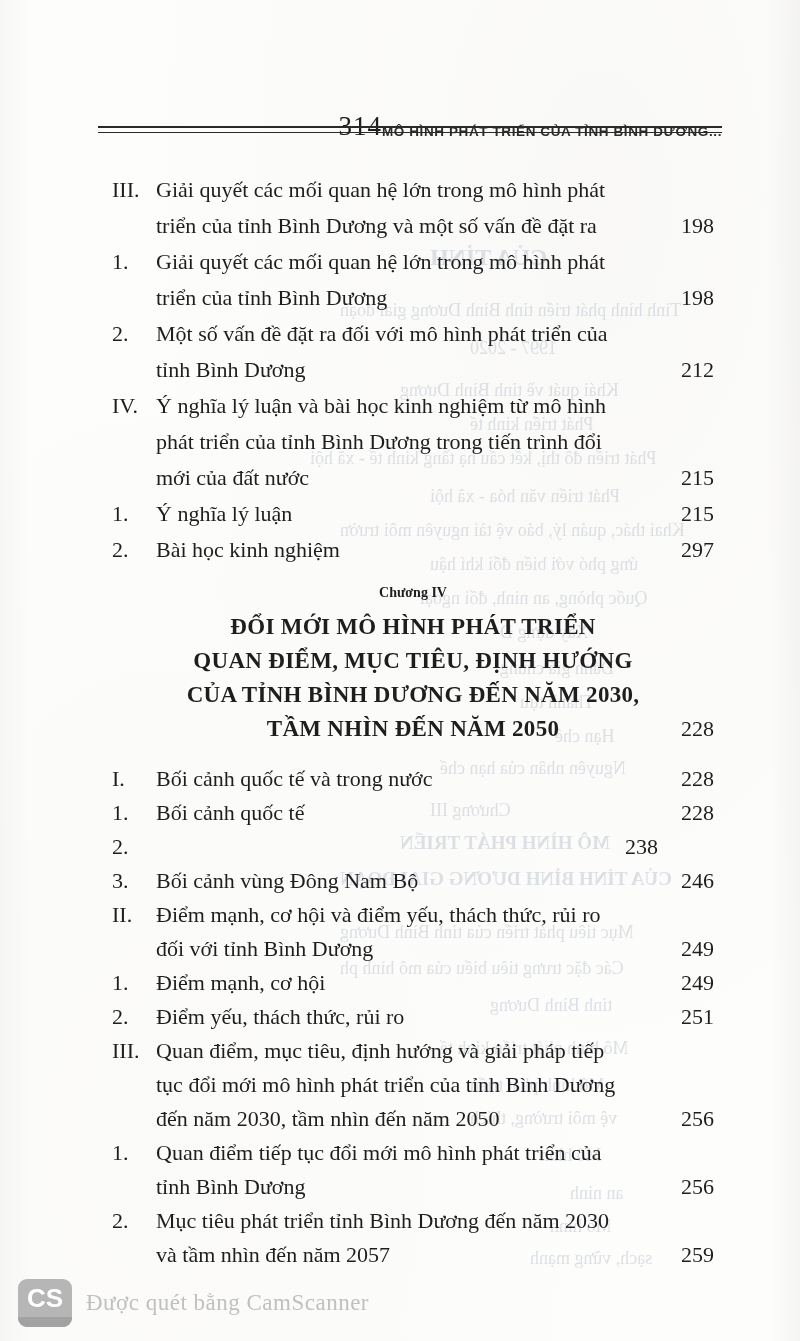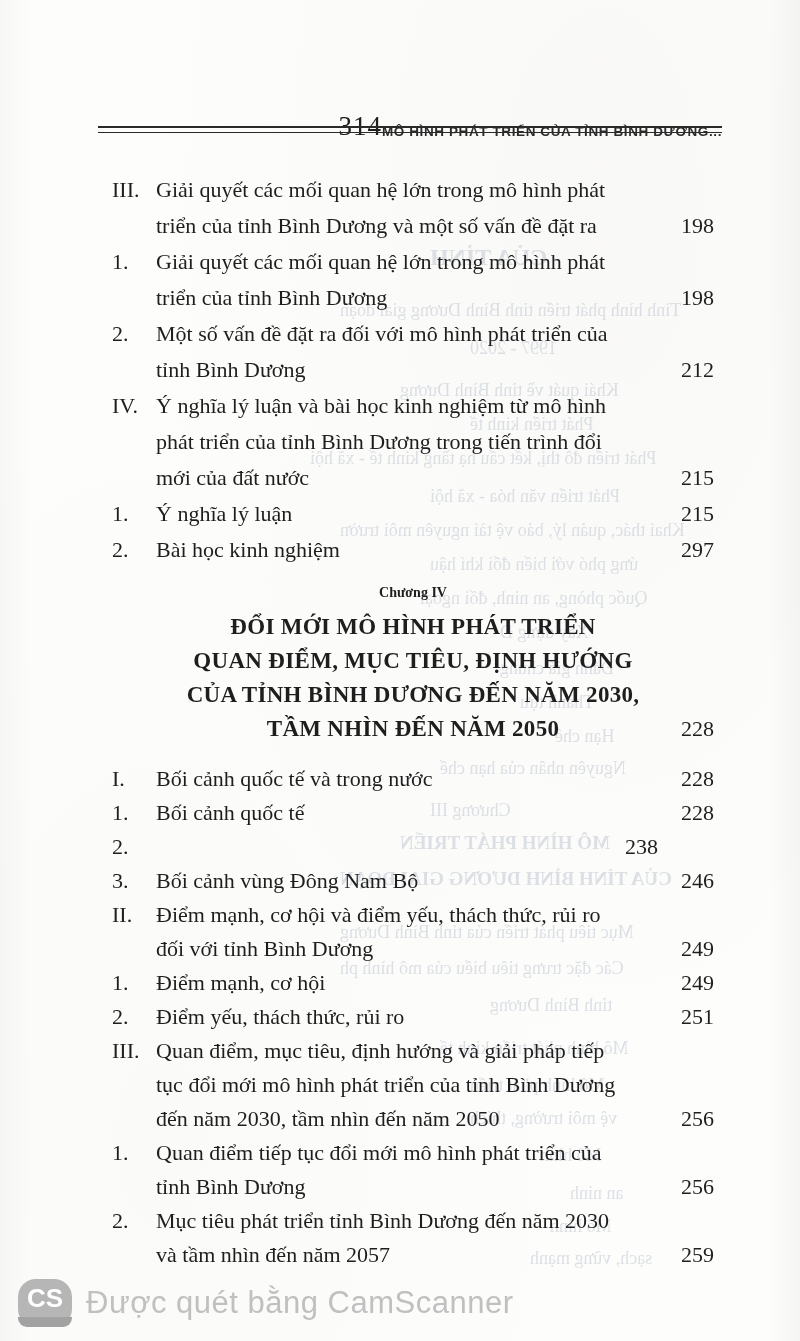--- a/index.html
+++ b/index.html
@@ -65,33 +65,33 @@
     font-family: "Liberation Serif", serif;
   }
 
   
   .watermark {
     position: absolute; left: 18px; bottom: 14px;
     display: flex; align-items: center; gap: 14px;
   }
   .cs-logo {
     position: relative; width: 54px; height: 48px; box-sizing: border-box;
-    background: #b6b6b6; border-radius: 18px;
+    background: #b6b6b6; border-radius: 9px;
     color: #ffffff; font-family: "Liberation Sans", sans-serif;
     font-weight: bold; font-size: 26px;
     display: flex; align-items: center; justify-content: center;
     padding-bottom: 9px;
   }
   .cs-logo::after {
     content: ""; position: absolute; left: 0; right: 0; bottom: 0; height: 10px;
     background: #a2a2a2; border-radius: 0 0 9px 9px;
   }
   .cs-text {
-    font-family: Liberation Sans, sans-serif;
-    font-size: 31px; color: #c0c0c0; letter-spacing: 0.5px;
+    font-family: Liberation Serif, serif;
+    font-size: 23px; color: #c0c0c0; letter-spacing: 0.5px;
   }
 </style>
 </head>
 <body>
 
 <div class="page">
 
   <div class="header">
     <span class="folio">314</span>
     <span class="running-title">MÔ HÌNH PHÁT TRIỂN CỦA TỈNH BÌNH DƯƠNG...</span>

